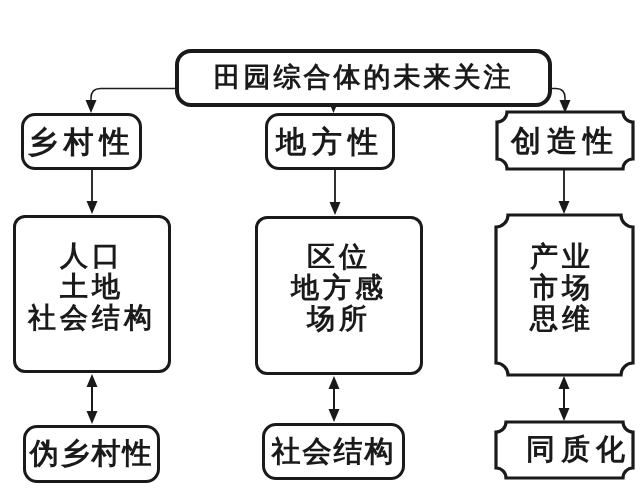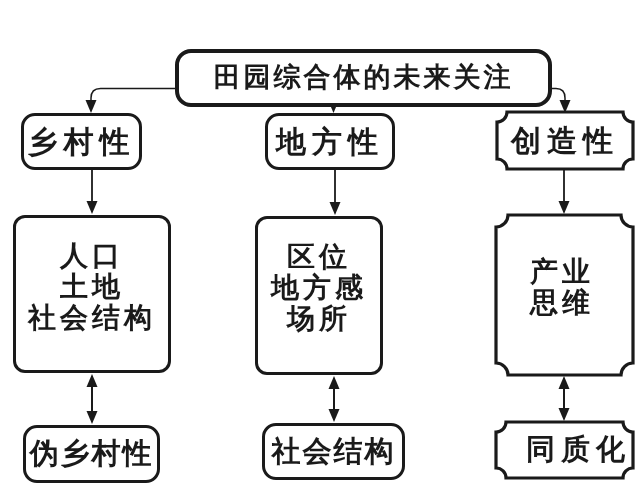--- a/index.html
+++ b/index.html
@@ -52,21 +52,21 @@
   .trait-locality  { left: 265px; top: 113px; width: 130px; height: 57px; }
   .trait-creativity{ left: 497px; top: 112px; width: 136px; height: 57px; }
   .big-box {
     border-radius: 12px;
     font-size: 28px; letter-spacing: 4px;
     flex-direction: column;
     padding-bottom: 16px;
   }
   .big-box .line { display: block; line-height: 31px; }
   .big-rurality  { left: 13px;  top: 215px; width: 158px; height: 158px; }
-  .big-locality  { left: 255px; top: 216px; width: 128px; height: 159px; }
+  .big-locality  { left: 255px; top: 216px; width: 168px; height: 159px; }
   .big-creativity{ left: 496px; top: 215px; width: 132px; height: 160px; }
   .neg-box { border-radius: 14px; font-size: 29px; letter-spacing: 2px; }
   .neg-rurality  { left: 23px;  top: 425px; width: 137px; height: 58px; }
   .neg-locality  { left: 262px; top: 423px; width: 143px; height: 57px; }
   .neg-creativity{ left: 496px; top: 422px; width: 165px; height: 56px; letter-spacing: 6px; }
 </style>
 </head>
 <body>
 
 <div class="stage">
@@ -127,20 +127,21 @@
     <span class="line">土地</span>
     <span class="line">社会结构</span>
   </div>
   <div class="node big-box big-locality">
     <span class="line">区位</span>
     <span class="line">地方感</span>
     <span class="line">场所</span>
   </div>
   <div class="overlay big-box big-creativity">
     <span class="line">产业</span>
+    <span class="line">市场</span>
     <span class="line">思维</span>
   </div>
 
   <div class="node neg-box neg-rurality">
     <span>伪乡村性</span>
   </div>
   <div class="node neg-box neg-locality">
     <span>社会结构</span>
   </div>
   <div class="overlay neg-box neg-creativity">

